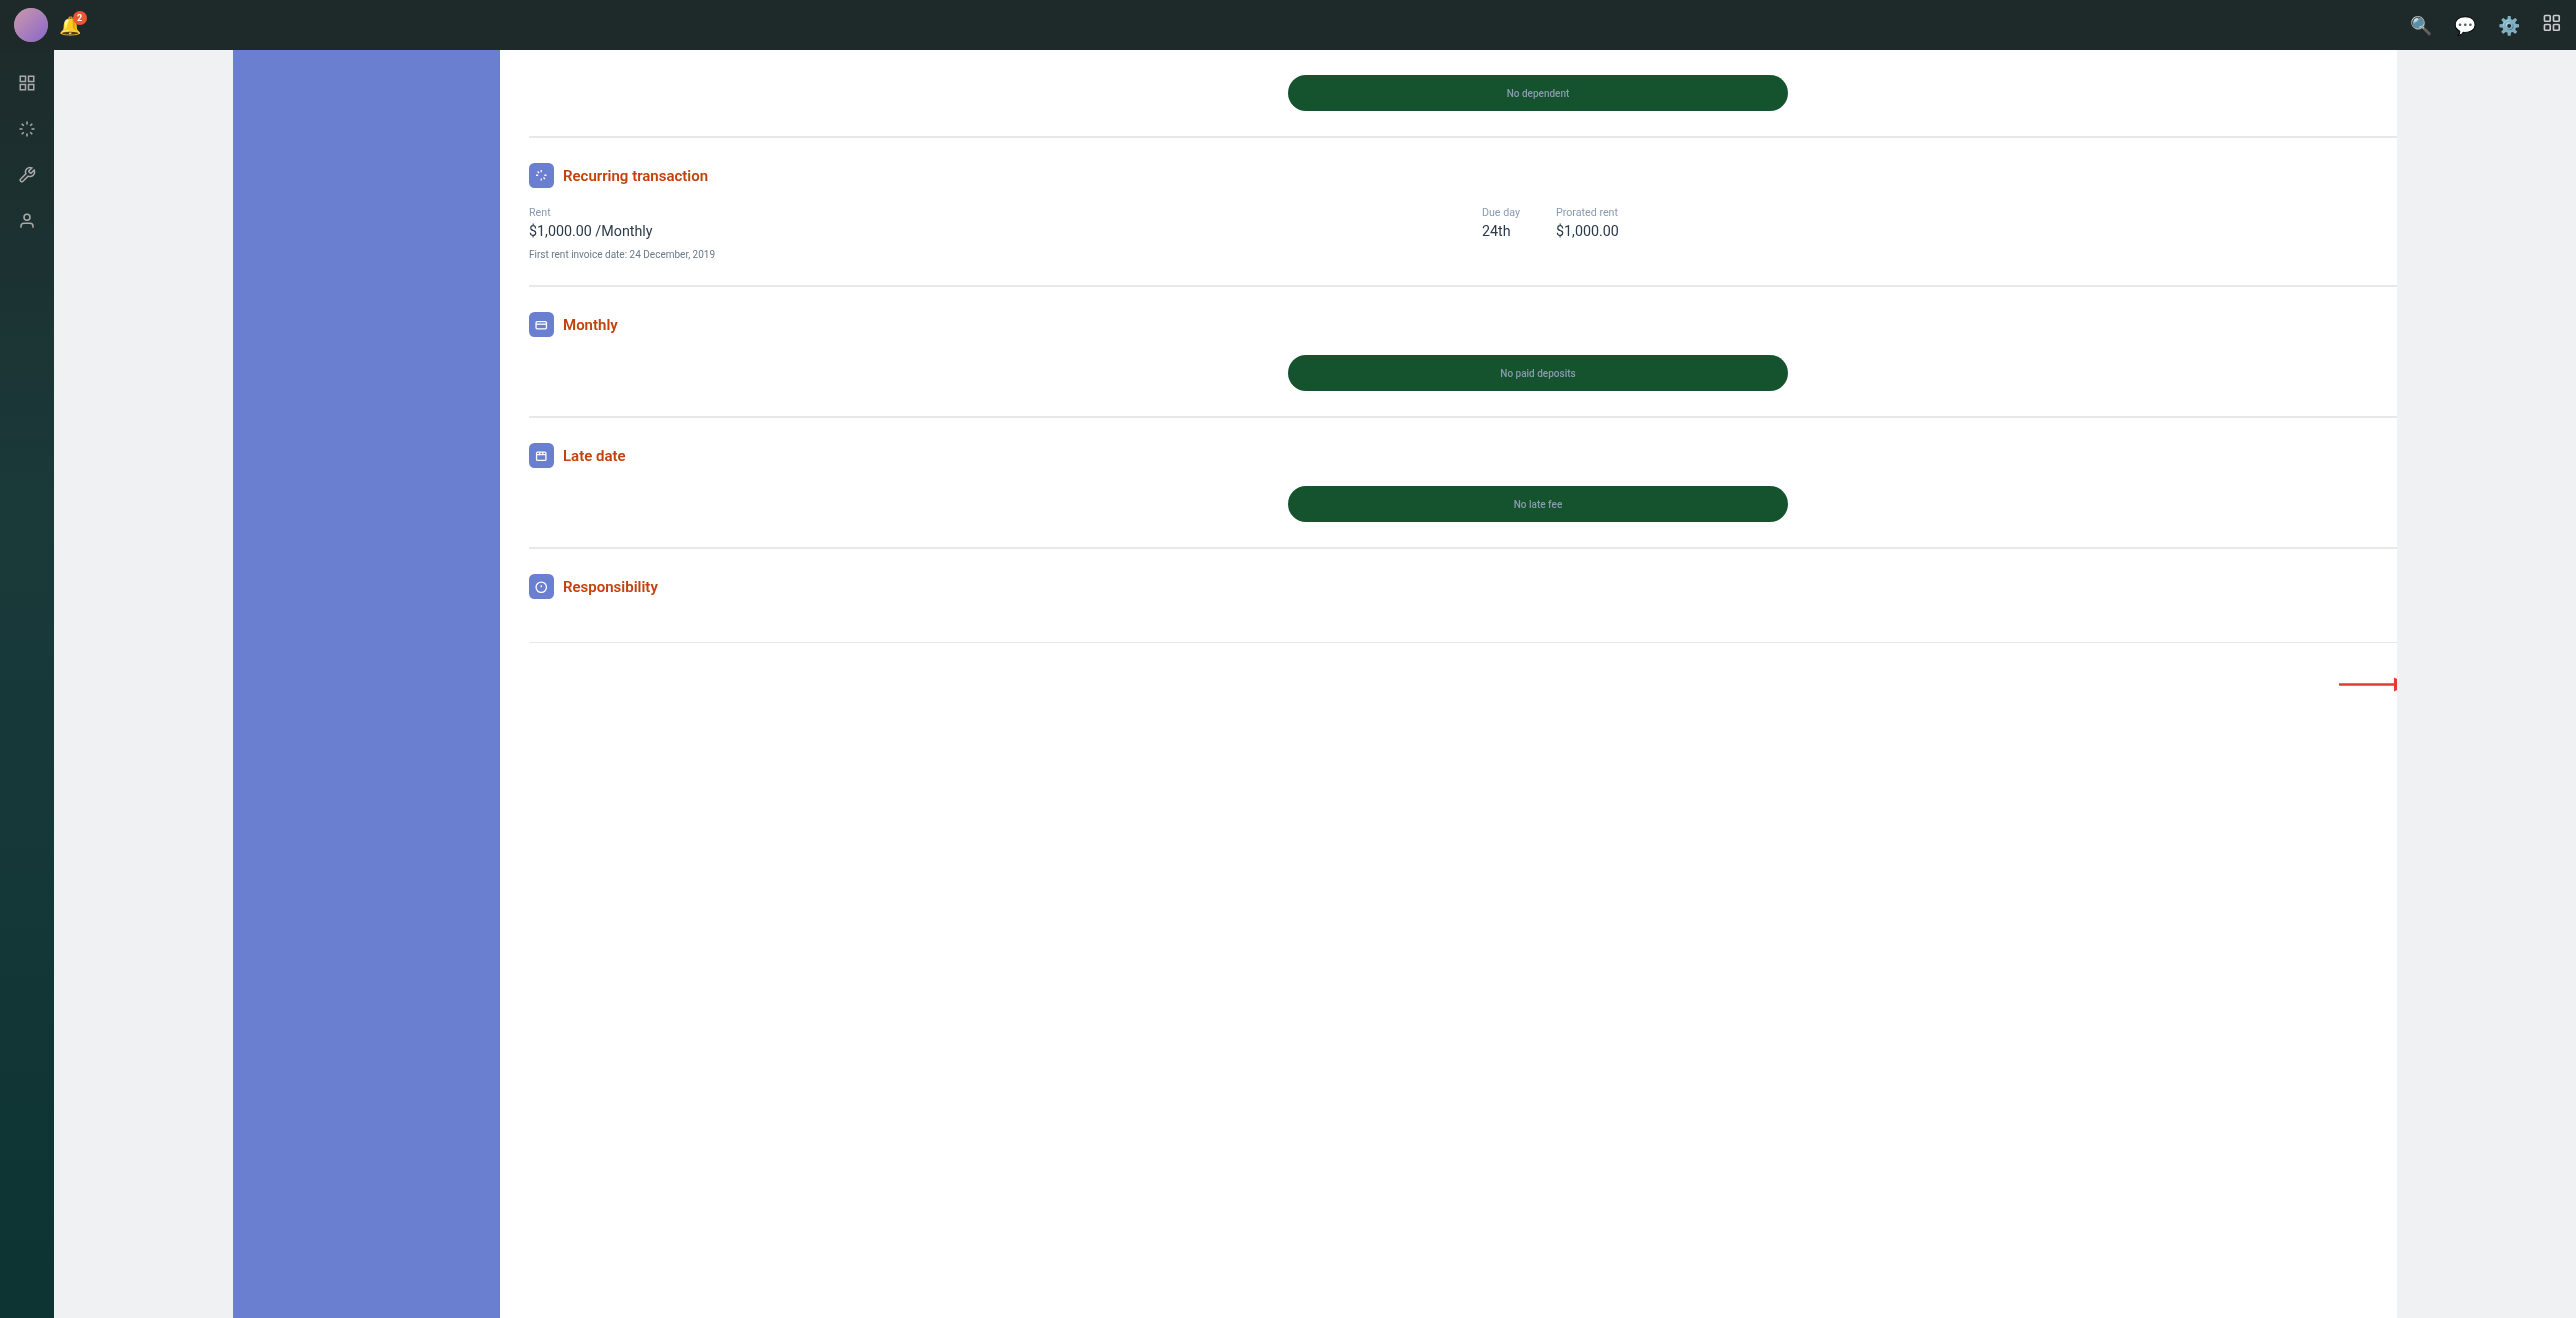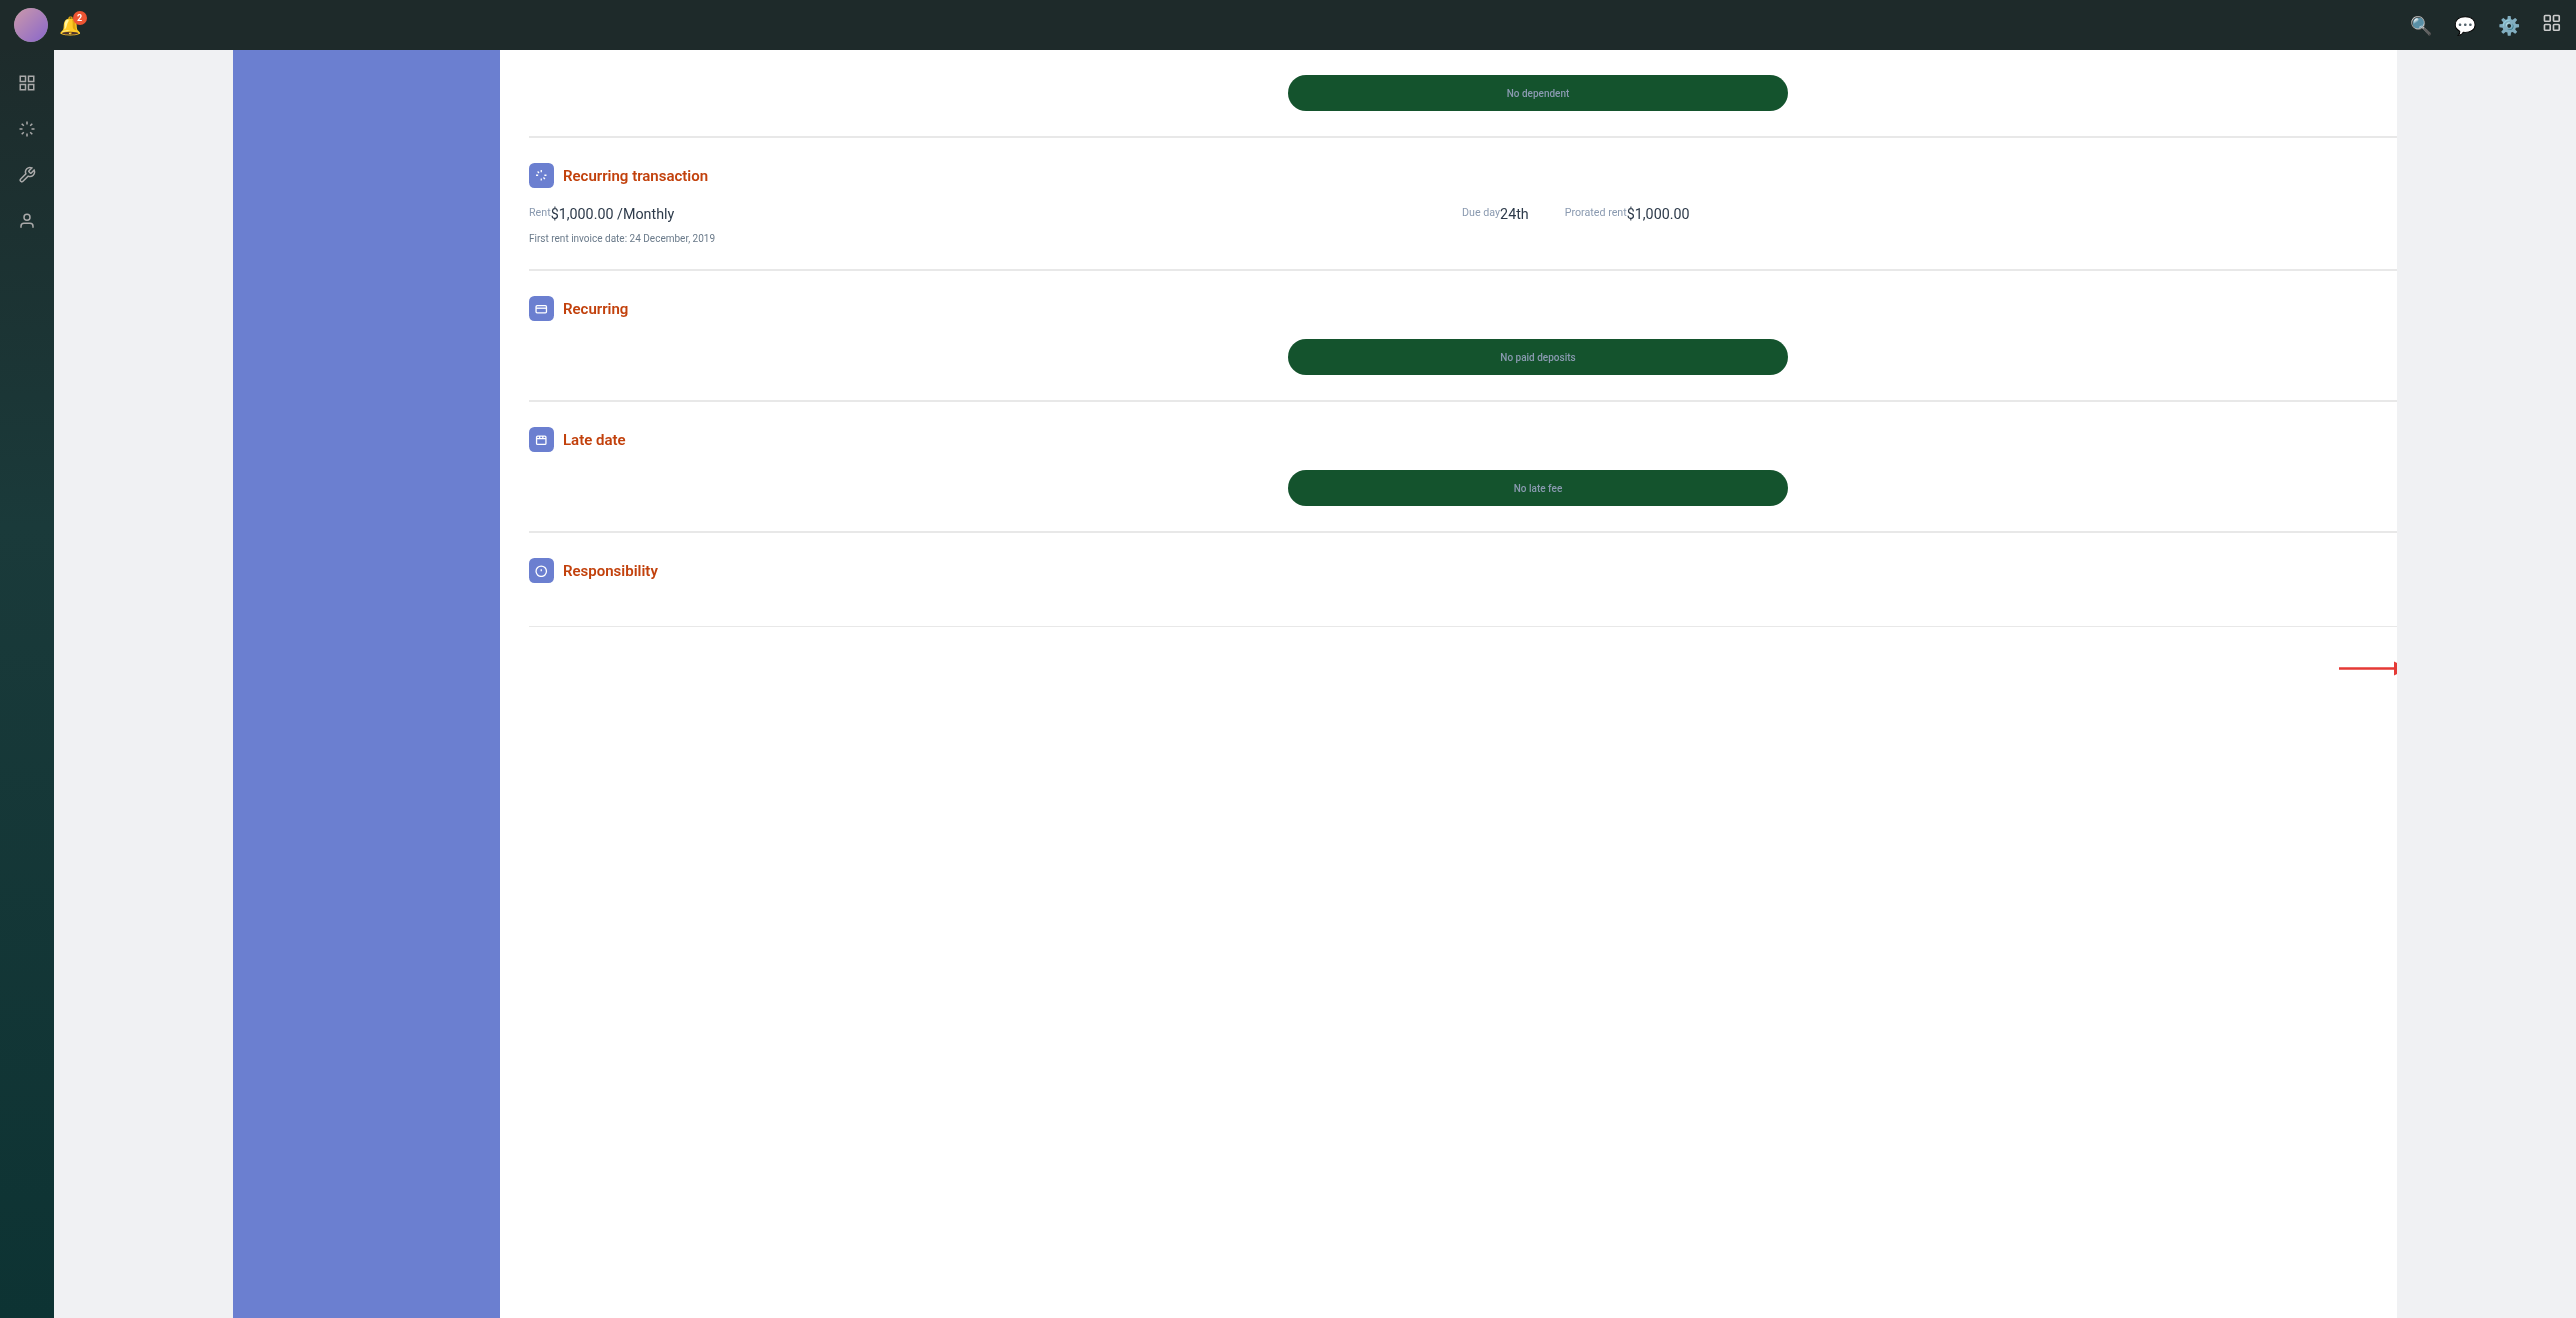--- a/index.html
+++ b/index.html
@@ -60,21 +60,21 @@
 
     
     .empty-pill {
       background: #14532d; border-radius: 21.4px; padding: 12.5px 0;
       text-align: center; color: #8a9ab0; font-size: 10px; font-weight: 500;
       width: 100%; max-width: 500px; margin: 0 auto; display: block;
     }
 
     
     .rent-grid { display: grid; grid-template-columns: 1fr auto 1fr auto; gap: 0 36px; margin-bottom: 10.7px; }
-    .rent-col { display: flex; flex-direction: row; }
+    .rent-col { display: flex; flex-direction: column; }
     .rent-label { font-size: 10.7px; color: #8a9ab0; margin-bottom: 3.6px; }
     .rent-value { font-size: 14.3px; font-weight: 400; color: #2d3a4a; }
     .rent-sub { font-size: 10px; color: #6a7a8a; margin-top: 7.1px; }
 
     .divider { border: none; border-top: 0.9px solid #e8e8e8; margin: 0; }
 
     
     .continue-wrap { display: flex; justify-content: flex-end; align-items: center; margin-top: 21.4px; position: relative; }
     .arrow-wrap { display: flex; align-items: center; margin-right: 14.3px; }
     .arrow-svg { width: 71px; height: 27px; }
@@ -193,21 +193,21 @@
   <hr class="divider">
 
   <div class="section">
     <div class="section-header">
       <div class="section-icon">
         <svg width="12.5" height="12.5" viewBox="0 0 24 24" fill="none" stroke="#fff" stroke-width="2.5">
           <rect x="2" y="5" width="20" height="14" rx="2"></rect>
             <path d="M2 10h20"></path>
         </svg>
       </div>
-      <span class="section-title">Recurring</span>
+      <span class="section-title">Monthly</span>
     </div>
     <span class="empty-pill">No paid deposits</span>
   </div>
 
   <hr class="divider">
 
   <div class="section">
     <div class="section-header">
       <div class="section-icon">
         <svg width="12.5" height="12.5" viewBox="0 0 24 24" fill="none" stroke="#fff" stroke-width="2.5">

